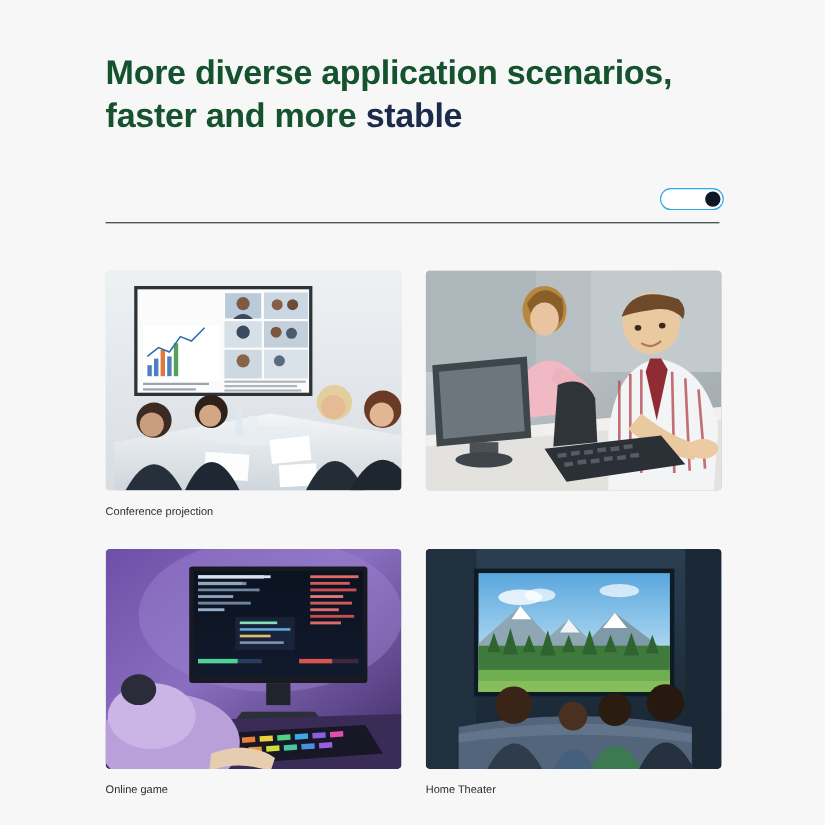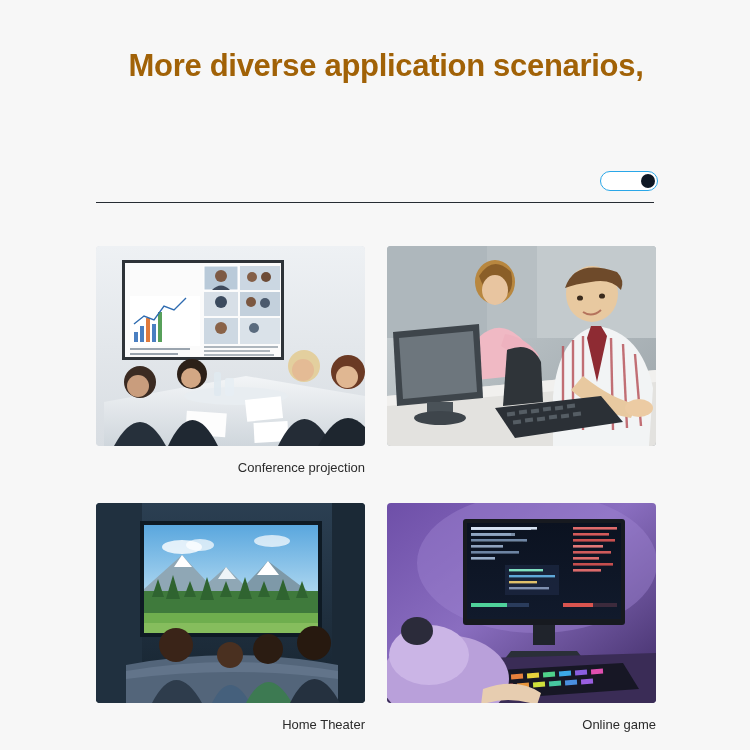--- a/index.html
+++ b/index.html
@@ -27,21 +27,21 @@
     top: 46px;
     width: 580px;
     font-size: 31px;
     font-weight: bold;
     line-height: 39px;
     letter-spacing: -0.3px;
   }
   .headline .l1 { display: block; }
   .headline .l2 { display: block; }
   .headline .l3 { display: block; }
-  .c-blue { color: #a16207; text-align: center; }
+  .c-blue { color: #14532d; }
   .c-dark { color: #1c2b4a; }
 
   
   .toggle {
     position: absolute;
     left: 600px;
     top: 171px;
     width: 58px;
     height: 20px;
     border-radius: 10px;
@@ -86,32 +86,33 @@
     width: 269px;
     height: 200px;
     border-radius: 4px;
     overflow: hidden;
     position: relative;
     background: #dfe3e6;
   }
   .thumb svg { display: block; width: 100%; height: 100%; }
   .caption {
     margin-top: 14px;
-    text-align: right;
-    font-size: 13px;
+    text-align: left;
+    font-size: 10px;
     color: #2b2b2b;
   }
 </style>
 </head>
 <body>
 
 <div class="page">
 
   <div class="headline">
     <span class="l1 c-blue">More diverse application scenarios,</span>
+    <span class="l2"><span class="c-blue">faster and more </span><span class="c-dark">stable</span></span>
   </div>
 
   <div class="toggle">
     <div class="knob"></div>
   </div>
 
   <div class="divider"></div>
 
   <div class="grid">
 
@@ -278,92 +279,20 @@
 
           <path d="M120 104 q24 -10 34 12 l2 40 l-40 4 z" fill="#2f3439"></path>
         </svg>
       </div>
     </div>
 
     <div class="card">
       <div class="thumb">
         <svg viewBox="0 0 269 200" preserveAspectRatio="xMidYMid slice">
           <defs>
-            <linearGradient id="htSky" x1="0" y1="0" x2="0" y2="1">
-              <stop offset="0%" stop-color="#5aa7de"></stop>
-              <stop offset="60%" stop-color="#a8d4ef"></stop>
-              <stop offset="100%" stop-color="#d9eef8"></stop>
-            </linearGradient>
-            <linearGradient id="htRoom" x1="0" y1="0" x2="0" y2="1">
-              <stop offset="0%" stop-color="#2b3f52"></stop>
-              <stop offset="100%" stop-color="#16232f"></stop>
-            </linearGradient>
-          </defs>
-          <rect x="0" y="0" width="269" height="200" fill="url(#htRoom)"></rect>
-
-          <rect x="0" y="0" width="46" height="200" fill="#20303f"></rect>
-          <rect x="236" y="0" width="33" height="200" fill="#1b2936"></rect>
-
-          <rect x="44" y="18" width="182" height="116" fill="#0e1a24"></rect>
-          <rect x="48" y="22" width="174" height="108" fill="url(#htSky)"></rect>
-
-          <ellipse cx="86" cy="44" rx="20" ry="7" fill="#ffffff" opacity="0.8"></ellipse>
-          <ellipse cx="104" cy="42" rx="14" ry="6" fill="#ffffff" opacity="0.7"></ellipse>
-          <ellipse cx="176" cy="38" rx="18" ry="6" fill="#ffffff" opacity="0.7"></ellipse>
-
-          <path d="M48 86 L86 52 L112 80 L130 64 L158 92 L48 92 Z" fill="#8fa7b5"></path>
-          <path d="M86 52 L96 64 L78 64 Z" fill="#ffffff"></path>
-          <path d="M130 64 L140 76 L122 76 Z" fill="#eef4f7"></path>
-          <path d="M140 92 L172 58 L222 96 L222 100 L120 100 Z" fill="#7e99a8"></path>
-          <path d="M172 58 L183 72 L161 72 Z" fill="#ffffff"></path>
-
-          <rect x="48" y="88" width="174" height="26" fill="#3f7a3c"></rect>
-          <g fill="#2f6430">
-            <polygon points="56,94 62,76 68,94"></polygon>
-            <polygon points="70,96 77,72 84,96"></polygon>
-            <polygon points="88,94 94,78 100,94"></polygon>
-            <polygon points="104,97 111,74 118,97"></polygon>
-            <polygon points="124,94 130,78 136,94"></polygon>
-            <polygon points="142,96 149,74 156,96"></polygon>
-            <polygon points="162,94 168,78 174,94"></polygon>
-            <polygon points="180,97 187,76 194,97"></polygon>
-            <polygon points="200,95 206,78 212,95"></polygon>
-          </g>
-
-          <rect x="48" y="110" width="174" height="20" fill="#6fae4e"></rect>
-          <rect x="48" y="120" width="174" height="10" fill="#86bd5d"></rect>
-
-          <path d="M30 162 q106 -20 212 0 l0 38 l-212 0 z" fill="#53657a"></path>
-          <path d="M30 168 q106 -18 212 0 l0 8 q-106 -14 -212 0 z" fill="#62748a"></path>
-
-          <g>
-            <circle cx="80" cy="142" r="17" fill="#3a2418"></circle>
-            <path d="M56 200 q24 -46 50 0 z" fill="#2e3c4c"></path>
-          </g>
-          <g>
-            <circle cx="134" cy="152" r="13" fill="#4a3020"></circle>
-            <path d="M116 200 q18 -36 38 0 z" fill="#45607c"></path>
-          </g>
-          <g>
-            <circle cx="172" cy="146" r="15" fill="#2b1c12"></circle>
-            <path d="M150 200 q22 -42 46 0 z" fill="#3d7a52"></path>
-          </g>
-          <g>
-            <circle cx="218" cy="140" r="17" fill="#27190f"></circle>
-            <path d="M194 200 q24 -48 50 0 z" fill="#25313f"></path>
-          </g>
-        </svg>
-      </div>
-      <div class="caption">Home Theater</div>
-    </div>
-
-    <div class="card">
-      <div class="thumb">
-        <svg viewBox="0 0 269 200" preserveAspectRatio="xMidYMid slice">
-          <defs>
             <linearGradient id="ogBg" x1="0" y1="0" x2="1" y2="1">
               <stop offset="0%" stop-color="#6e4fa8"></stop>
               <stop offset="45%" stop-color="#8a6ec0"></stop>
               <stop offset="100%" stop-color="#3d2a63"></stop>
             </linearGradient>
             <linearGradient id="ogScreen" x1="0" y1="0" x2="0" y2="1">
               <stop offset="0%" stop-color="#0b1220"></stop>
               <stop offset="100%" stop-color="#111a2c"></stop>
             </linearGradient>
           </defs>
@@ -442,14 +371,86 @@
             <ellipse cx="42" cy="152" rx="40" ry="30" fill="#cbb5e6"></ellipse>
             <path d="M96 186 q34 -12 58 4 l-4 12 q-30 -10 -56 0 z" fill="#e7cdb0"></path>
           </g>
 
           <ellipse cx="30" cy="128" rx="16" ry="14" fill="#2b2b3a"></ellipse>
         </svg>
       </div>
       <div class="caption">Online game</div>
     </div>
 
+    <div class="card">
+      <div class="thumb">
+        <svg viewBox="0 0 269 200" preserveAspectRatio="xMidYMid slice">
+          <defs>
+            <linearGradient id="htSky" x1="0" y1="0" x2="0" y2="1">
+              <stop offset="0%" stop-color="#5aa7de"></stop>
+              <stop offset="60%" stop-color="#a8d4ef"></stop>
+              <stop offset="100%" stop-color="#d9eef8"></stop>
+            </linearGradient>
+            <linearGradient id="htRoom" x1="0" y1="0" x2="0" y2="1">
+              <stop offset="0%" stop-color="#2b3f52"></stop>
+              <stop offset="100%" stop-color="#16232f"></stop>
+            </linearGradient>
+          </defs>
+          <rect x="0" y="0" width="269" height="200" fill="url(#htRoom)"></rect>
+
+          <rect x="0" y="0" width="46" height="200" fill="#20303f"></rect>
+          <rect x="236" y="0" width="33" height="200" fill="#1b2936"></rect>
+
+          <rect x="44" y="18" width="182" height="116" fill="#0e1a24"></rect>
+          <rect x="48" y="22" width="174" height="108" fill="url(#htSky)"></rect>
+
+          <ellipse cx="86" cy="44" rx="20" ry="7" fill="#ffffff" opacity="0.8"></ellipse>
+          <ellipse cx="104" cy="42" rx="14" ry="6" fill="#ffffff" opacity="0.7"></ellipse>
+          <ellipse cx="176" cy="38" rx="18" ry="6" fill="#ffffff" opacity="0.7"></ellipse>
+
+          <path d="M48 86 L86 52 L112 80 L130 64 L158 92 L48 92 Z" fill="#8fa7b5"></path>
+          <path d="M86 52 L96 64 L78 64 Z" fill="#ffffff"></path>
+          <path d="M130 64 L140 76 L122 76 Z" fill="#eef4f7"></path>
+          <path d="M140 92 L172 58 L222 96 L222 100 L120 100 Z" fill="#7e99a8"></path>
+          <path d="M172 58 L183 72 L161 72 Z" fill="#ffffff"></path>
+
+          <rect x="48" y="88" width="174" height="26" fill="#3f7a3c"></rect>
+          <g fill="#2f6430">
+            <polygon points="56,94 62,76 68,94"></polygon>
+            <polygon points="70,96 77,72 84,96"></polygon>
+            <polygon points="88,94 94,78 100,94"></polygon>
+            <polygon points="104,97 111,74 118,97"></polygon>
+            <polygon points="124,94 130,78 136,94"></polygon>
+            <polygon points="142,96 149,74 156,96"></polygon>
+            <polygon points="162,94 168,78 174,94"></polygon>
+            <polygon points="180,97 187,76 194,97"></polygon>
+            <polygon points="200,95 206,78 212,95"></polygon>
+          </g>
+
+          <rect x="48" y="110" width="174" height="20" fill="#6fae4e"></rect>
+          <rect x="48" y="120" width="174" height="10" fill="#86bd5d"></rect>
+
+          <path d="M30 162 q106 -20 212 0 l0 38 l-212 0 z" fill="#53657a"></path>
+          <path d="M30 168 q106 -18 212 0 l0 8 q-106 -14 -212 0 z" fill="#62748a"></path>
+
+          <g>
+            <circle cx="80" cy="142" r="17" fill="#3a2418"></circle>
+            <path d="M56 200 q24 -46 50 0 z" fill="#2e3c4c"></path>
+          </g>
+          <g>
+            <circle cx="134" cy="152" r="13" fill="#4a3020"></circle>
+            <path d="M116 200 q18 -36 38 0 z" fill="#45607c"></path>
+          </g>
+          <g>
+            <circle cx="172" cy="146" r="15" fill="#2b1c12"></circle>
+            <path d="M150 200 q22 -42 46 0 z" fill="#3d7a52"></path>
+          </g>
+          <g>
+            <circle cx="218" cy="140" r="17" fill="#27190f"></circle>
+            <path d="M194 200 q24 -48 50 0 z" fill="#25313f"></path>
+          </g>
+        </svg>
+      </div>
+      <div class="caption">Home Theater</div>
+    </div>
+
   </div>
 </div>
 
 </body></html>

